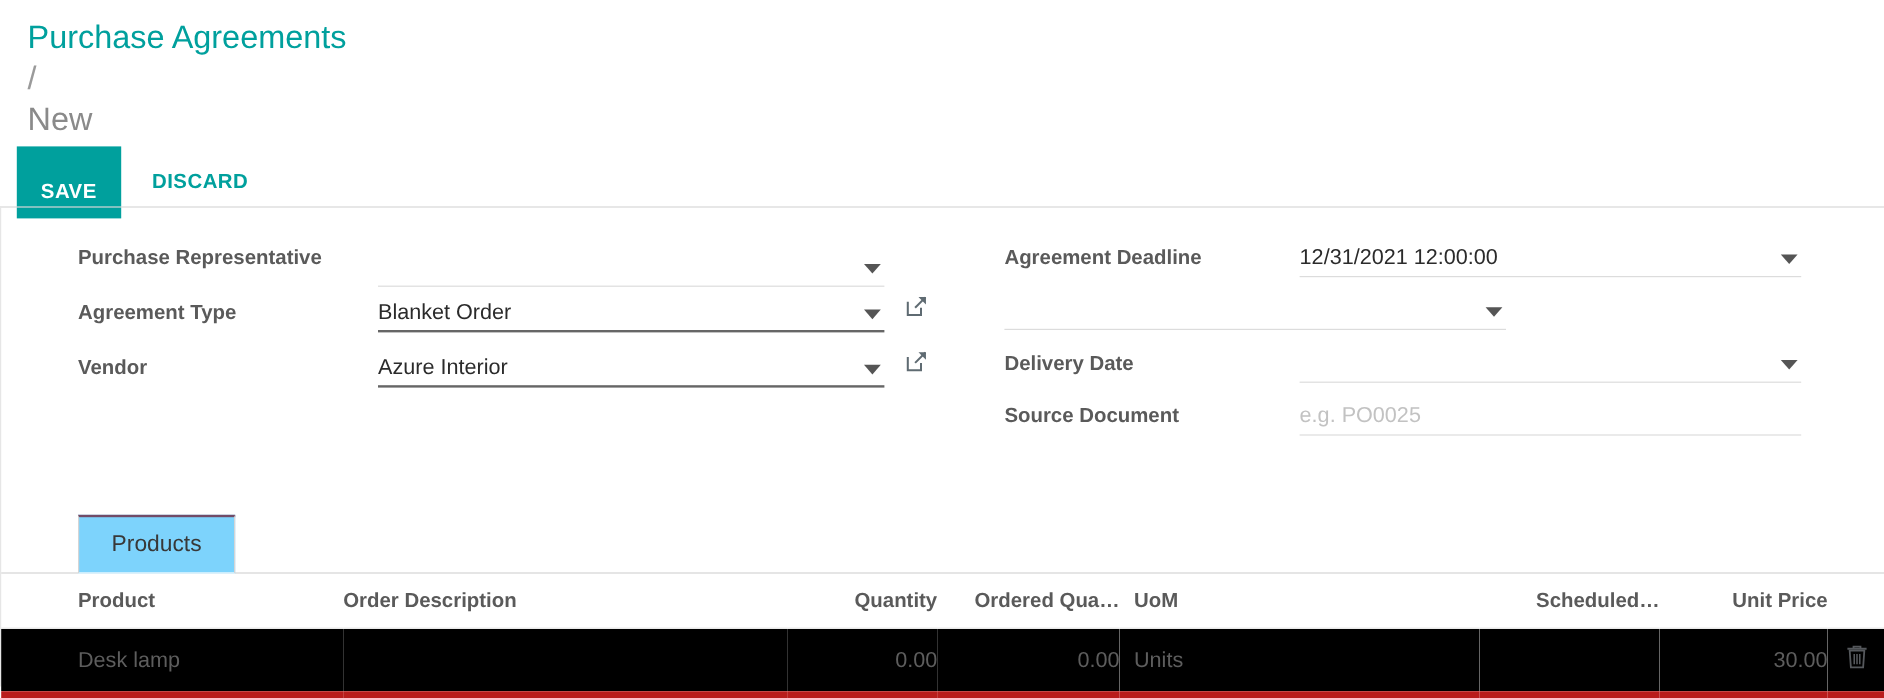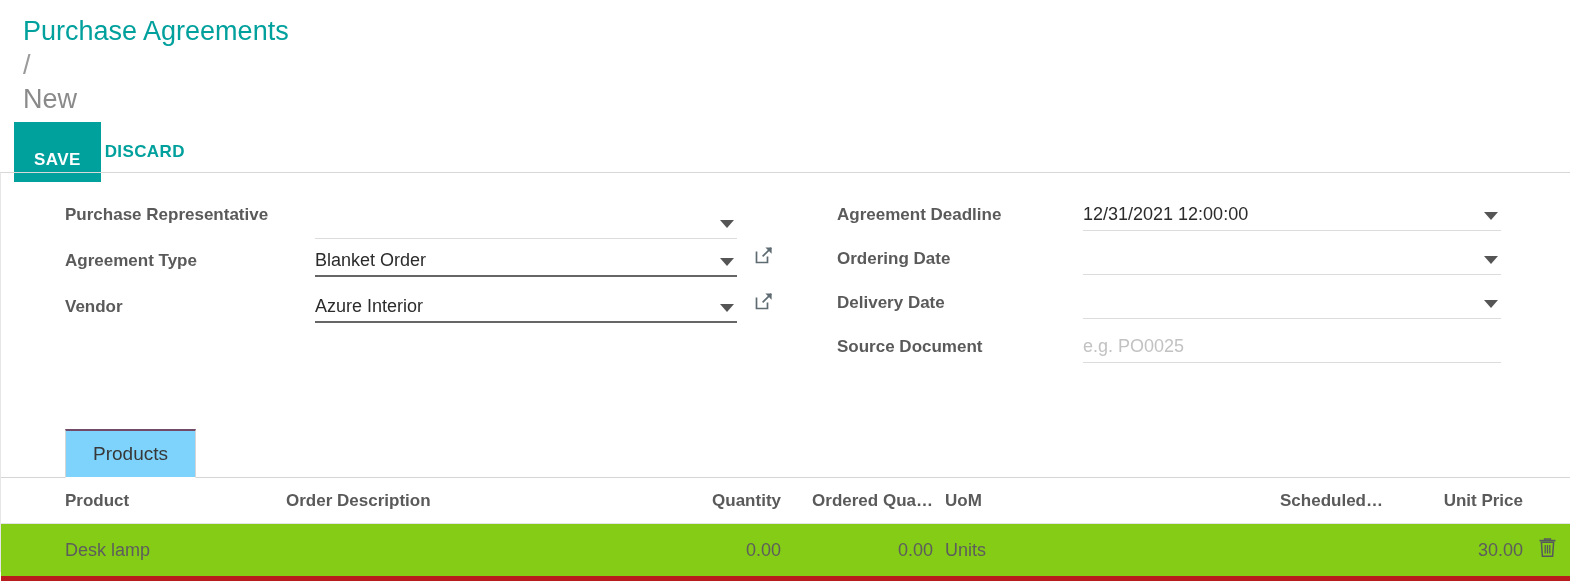--- a/index.html
+++ b/index.html
@@ -54,20 +54,21 @@
     line-height: 20px;
   }
   .btn-discard {
     background: transparent;
     color: #00A09D;
     border: none;
     font-family: "Liberation Sans", sans-serif;
     font-size: 17px;
     font-weight: bold;
     letter-spacing: 0.4px;
+    margin-left: 22px;
     padding: 11px 4px;
     cursor: pointer;
     line-height: 20px;
   }
 
   
   .sheet {
     border-top: 1px solid #d8d8d8;
     border-left: 1px solid #e6e6e6;
     height: 400px;
@@ -189,22 +190,22 @@
     color: #5a5a5a;
     padding: 13px 0 12px 0;
     border-bottom: 1px solid #e4e4e4;
     white-space: nowrap;
     overflow: hidden;
   }
   .lines-table td {
     font-size: 18px;
     color: #5d5d5d;
     padding: 13px 0 13px 0;
-    background: #84cc16;
-    border-bottom: 5px solid #b91c1c;
+    background: #000000;
+    border-bottom: 7px solid #b91c1c;
     white-space: nowrap;
     overflow: hidden;
   }
   .th-product { width: 285px; text-align: left; padding-left: 64px !important; }
   .th-desc    { width: 370px; text-align: left; }
   .th-qty     { width: 125px; text-align: right; }
   .th-oqty    { width: 152px; text-align: right; }
   .th-uom     { width: 300px; text-align: left; padding-left: 12px !important; }
   .th-sched   { width: 150px; text-align: right; }
   .th-price   { width: 140px; text-align: right; }
@@ -296,21 +297,20 @@
 
       <div class="field-row row-ad">
         <div class="field-label lbl-right">Agreement Deadline</div>
         <div class="field-input-wrap w-right">
           <div class="field-input underline-light">12/31/2021 12:00:00</div>
           <span class="caret"></span>
         </div>
       </div>
 
       <div class="field-row row-od">
-        <div class="field-label lbl-right">Ordering Date</div>
         <div class="field-input-wrap w-right">
           <div class="field-input underline-light empty"></div>
           <span class="caret"></span>
         </div>
       </div>
 
       <div class="field-row row-dd">
         <div class="field-label lbl-right">Delivery Date</div>
         <div class="field-input-wrap w-right">
           <div class="field-input underline-light empty"></div>

